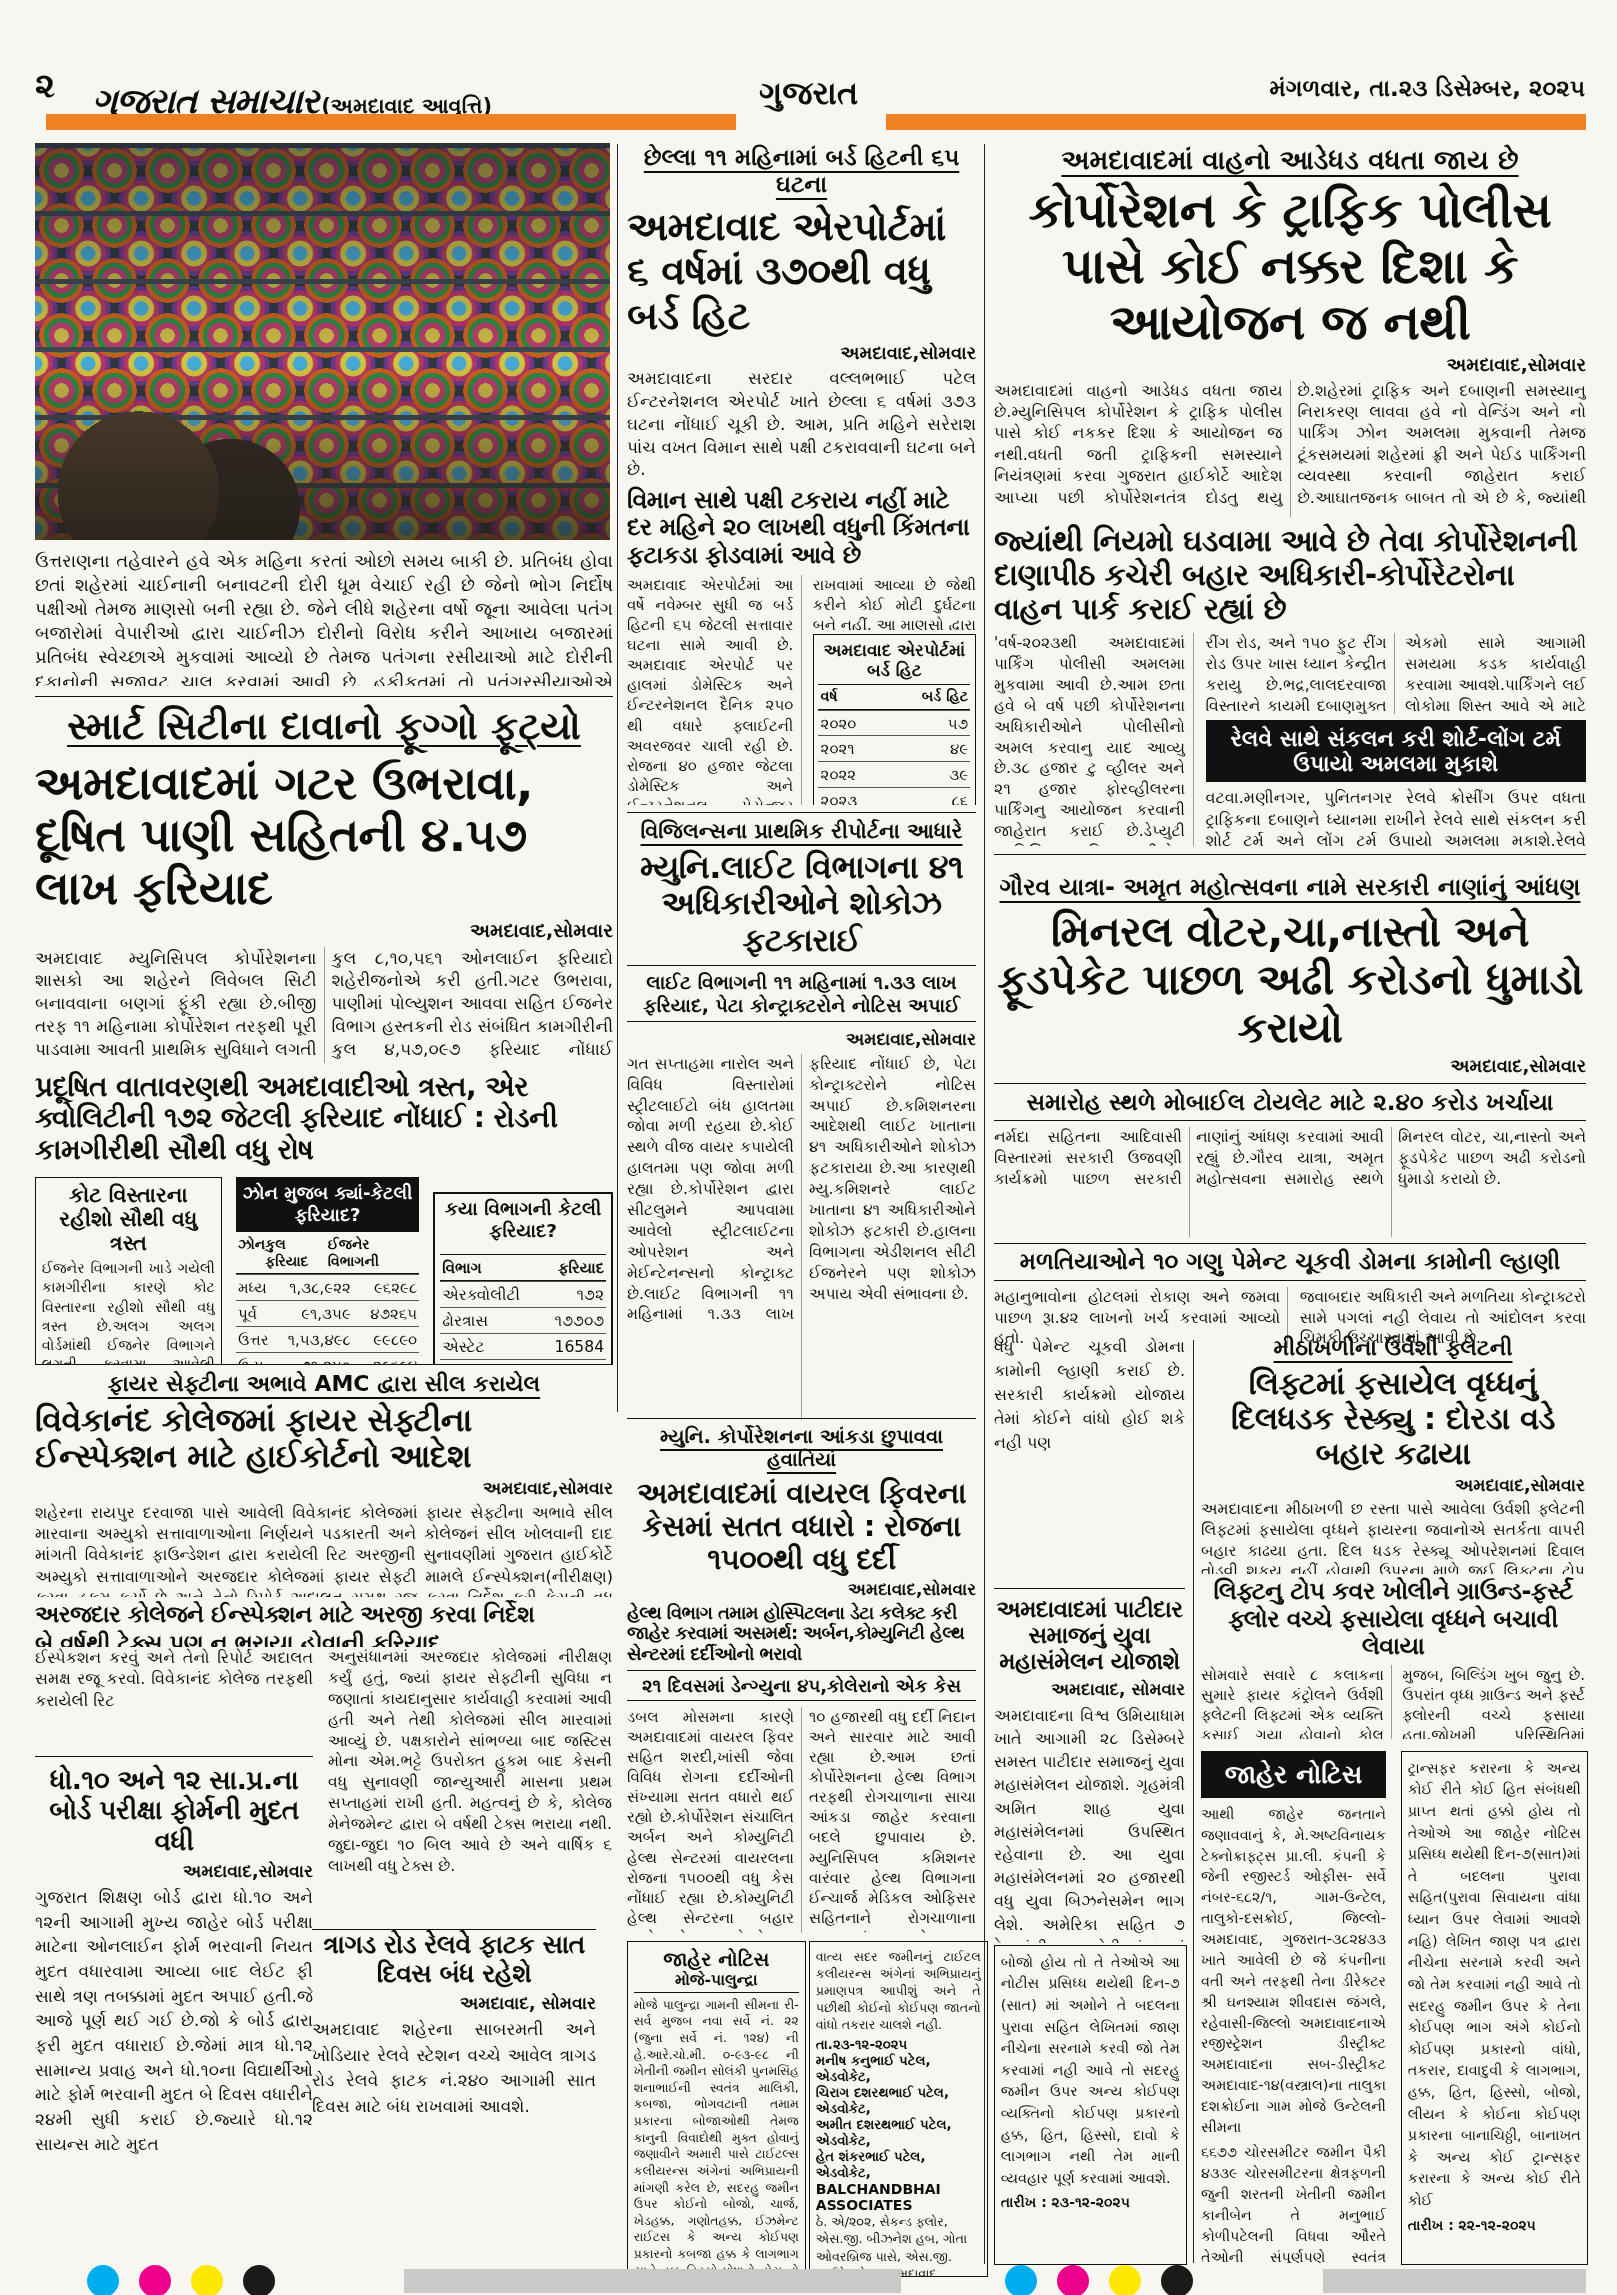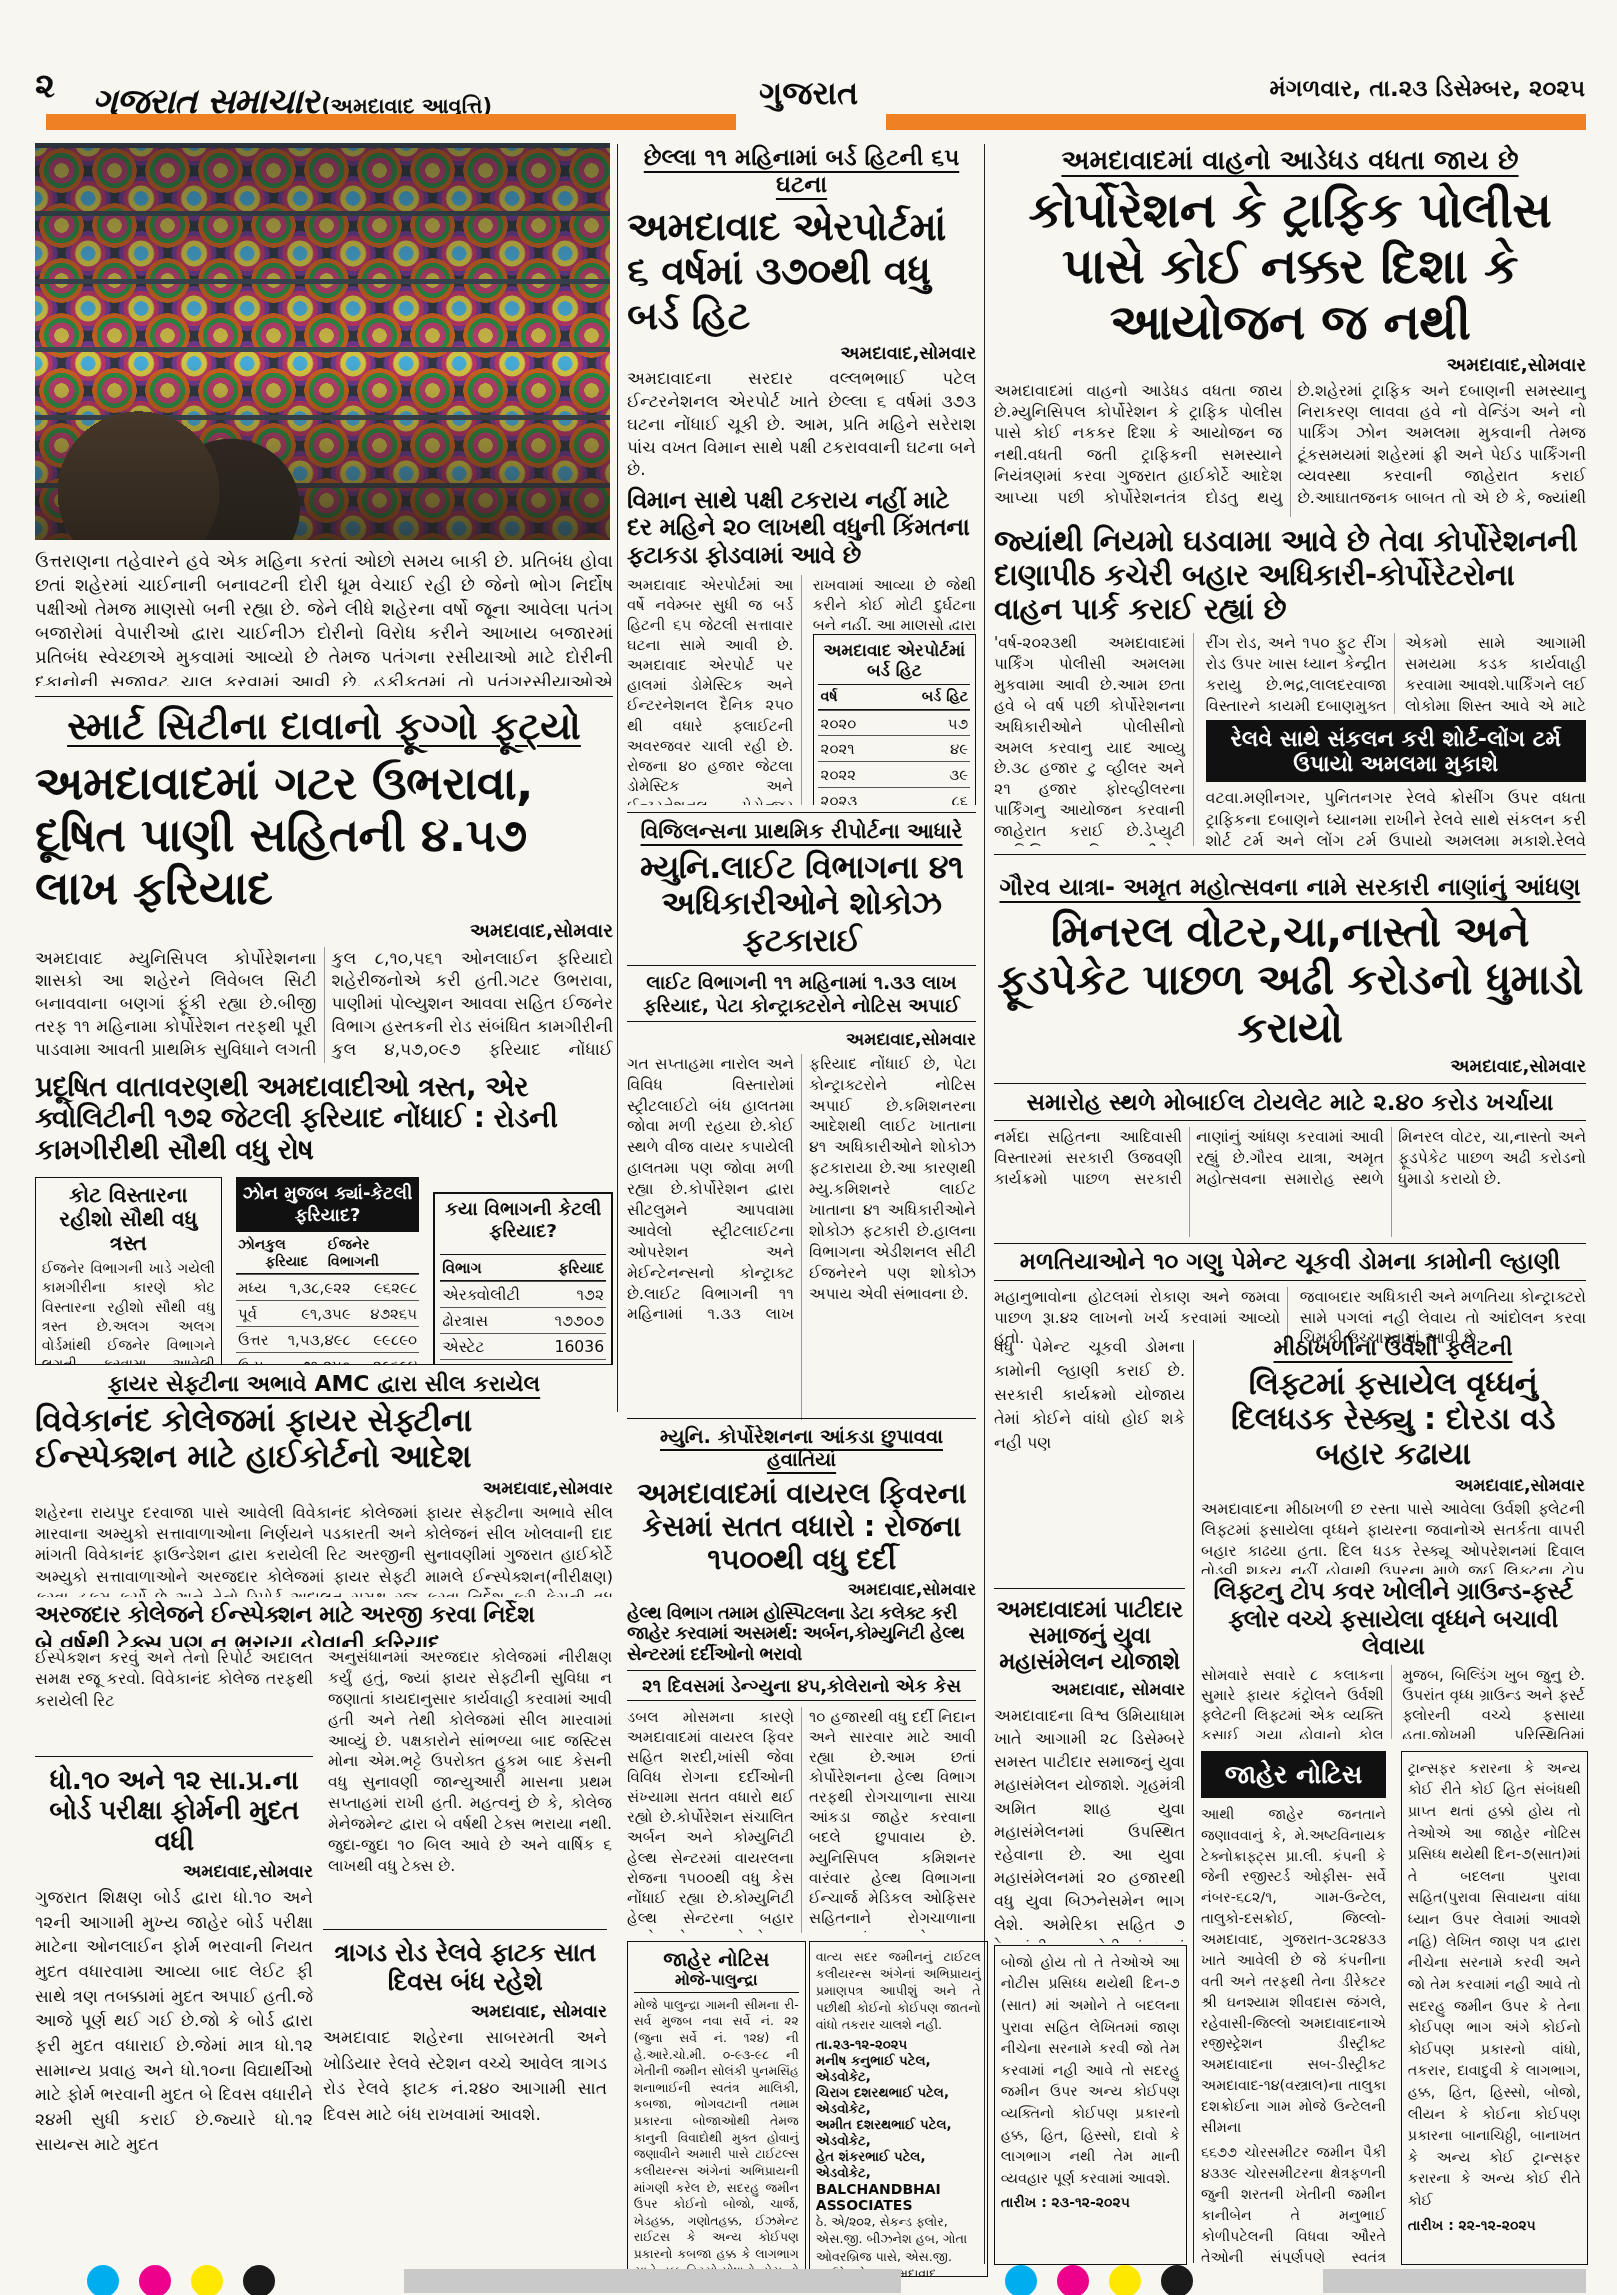--- a/index.html
+++ b/index.html
@@ -122,21 +122,21 @@
           <div class="trow">
             <div class="tcell">એરક્વોલીટી</div>
             <div class="tcell">૧૭૨</div>
           </div>
           <div class="trow">
             <div class="tcell">ઢોરત્રાસ</div>
             <div class="tcell">૧૭૭૦૭</div>
           </div>
           <div class="trow">
             <div class="tcell">એસ્ટેટ</div>
-            <div class="tcell">16036</div>
+            <div class="tcell">16584</div>
           </div>
           <div class="trow">
             <div class="tcell">ગાર્ડન</div>
             <div class="tcell">૬૭૨૬૩</div>
           </div>
         </div>
     </div>
   </div>
 
 </div>
@@ -155,21 +155,21 @@
 <div class="abs clip" style="left:328px;top:1647px;width:284px;height:266px;">
   <div class="just body" style="font-size:15.6px;">અનુસંધાનમાં અરજદાર કોલેજમાં નીરીક્ષણ કર્યું હતું, જ્યાં ફાયર સેફ્ટીની સુવિધા ન જણાતાં કાયદાનુસાર કાર્યવાહી કરવામાં આવી હતી અને તેથી કોલેજમાં સીલ મારવામાં આવ્યું છે. પક્ષકારોને સાંભળ્યા બાદ જસ્ટિસ મોના એમ.ભટ્ટે ઉપરોક્ત હુકમ બાદ કેસની વધુ સુનાવણી જાન્યુઆરી માસના પ્રથમ સપ્તાહમાં રાખી હતી. મહત્વનું છે કે, કોલેજ મેનેજમેન્ટ દ્વારા બે વર્ષથી ટેક્સ ભરાયા નથી. જુદા-જુદા ૧૦ બિલ આવે છે અને વાર્ષિક ૬ લાખથી વધુ ટેક્સ છે.</div>
 </div>
 
 <div class="abs clip" style="left:35px;top:1756px;width:278px;height:508px;border-top:1.7px solid #111;padding-top:8px;">
   <div class="headline ctr" style="font-size:26.6px;">ધો.૧૦ અને ૧૨ સા.પ્ર.ના બોર્ડ પરીક્ષા ફોર્મની મુદત વધી</div>
   <div class="dateline" style="font-size:17.3px;margin:4.6px 0;">અમદાવાદ,સોમવાર</div>
   <div class="just body" style="font-size:17px;line-height:1.45;">ગુજરાત શિક્ષણ બોર્ડ દ્વારા ધો.૧૦ અને ૧૨ની આગામી મુખ્ય જાહેર બોર્ડ પરીક્ષા માટેના ઓનલાઈન ફોર્મ ભરવાની નિયત મુદત વધારવામા આવ્યા બાદ લેઈટ ફી સાથે ત્રણ તબક્કામાં મુદત અપાઈ હતી.જે આજે પૂર્ણ થઈ ગઈ છે.જો કે બોર્ડ દ્વારા ફરી મુદત વધારાઈ છે.જેમાં માત્ર ધો.૧૨ સામાન્ય પ્રવાહ અને ધો.૧૦ના વિદ્યાર્થીઓ માટે ફોર્મ ભરવાની મુદત બે દિવસ વધારીને ૨૪મી સુધી કરાઈ છે.જ્યારે ધો.૧૨ સાયન્સ માટે મુદત</div>
 </div>
 
-<div class="abs clip" style="left:323px;top:1929px;width:284px;height:335px;border-top:1.7px solid #111;padding-top:8px;">
+<div class="abs clip" style="left:312px;top:1929px;width:284px;height:335px;border-top:1.7px solid #111;padding-top:0;">
   <div class="headline ctr" style="font-size:25.4px;">ત્રાગડ રોડ રેલવે ફાટક સાત દિવસ બંધ રહેશે</div>
   <div class="dateline" style="font-size:17.3px;margin:4.6px 0;">અમદાવાદ, સોમવાર</div>
   <div class="just body" style="font-size:17px;line-height:1.5;">અમદાવાદ શહેરના સાબરમતી અને ખોડિયાર રેલવે સ્ટેશન વચ્ચે આવેલ ત્રાગડ રોડ રેલવે ફાટક નં.૨૪૦ આગામી સાત દિવસ માટે બંધ રાખવામાં આવશે.</div>
 </div>
 
 <div class="abs clip" style="left:627px;top:144px;width:349px;height:661px;">
   <div class="kicker u" style="font-size:23px;">છેલ્લા ૧૧ મહિનામાં બર્ડ હિટની ૬૫ ઘટના</div>
   <div class="headline" style="font-size:39px;margin-top:7px;">અમદાવાદ એરપોર્ટમાં ૬ વર્ષમાં ૩૭૦થી વધુ બર્ડ હિટ</div>
   <div class="dateline" style="font-size:18px;margin:3.5px 0;">અમદાવાદ,સોમવાર</div>
   <div class="just body" style="font-size:17px;">અમદાવાદના સરદાર વલ્લભભાઈ પટેલ ઈન્ટરનેશનલ એરપોર્ટ ખાતે છેલ્લા ૬ વર્ષમાં ૩૭૩ ઘટના નોંધાઈ ચૂકી છે. આમ, પ્રતિ મહિને સરેરાશ પાંચ વખત વિમાન સાથે પક્ષી ટકરાવવાની ઘટના બને છે.</div>

